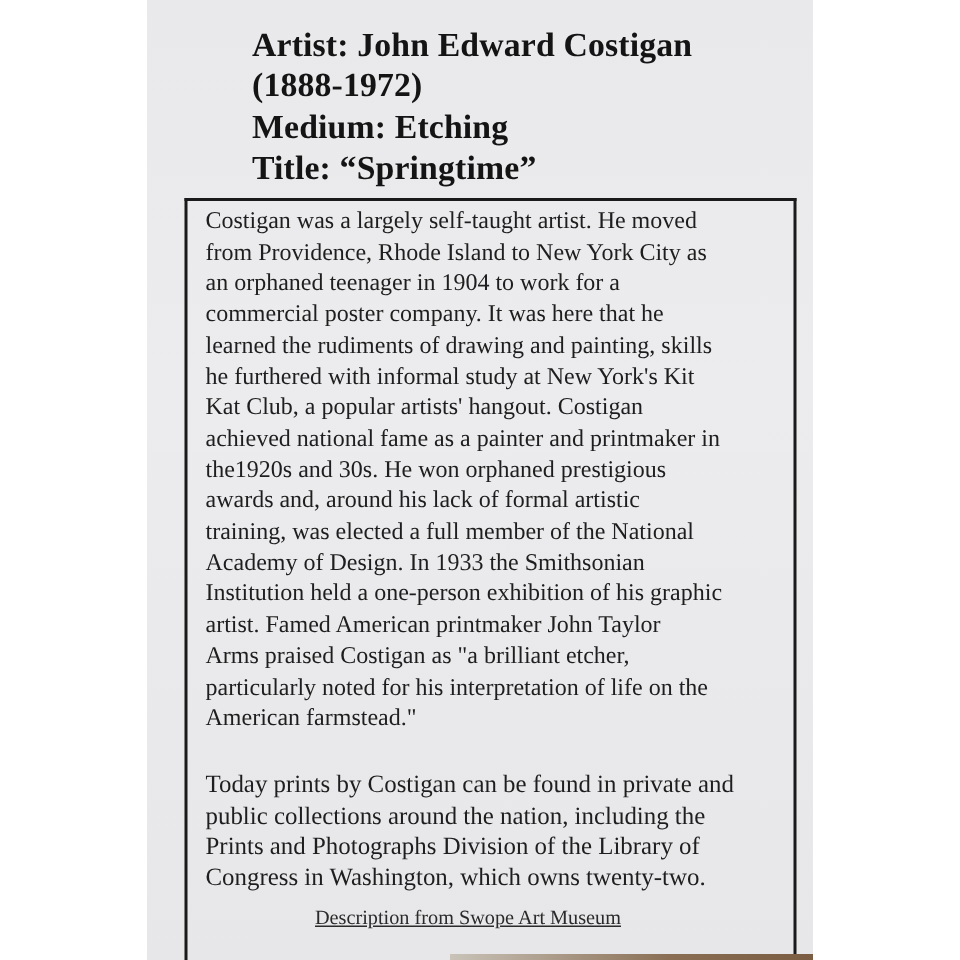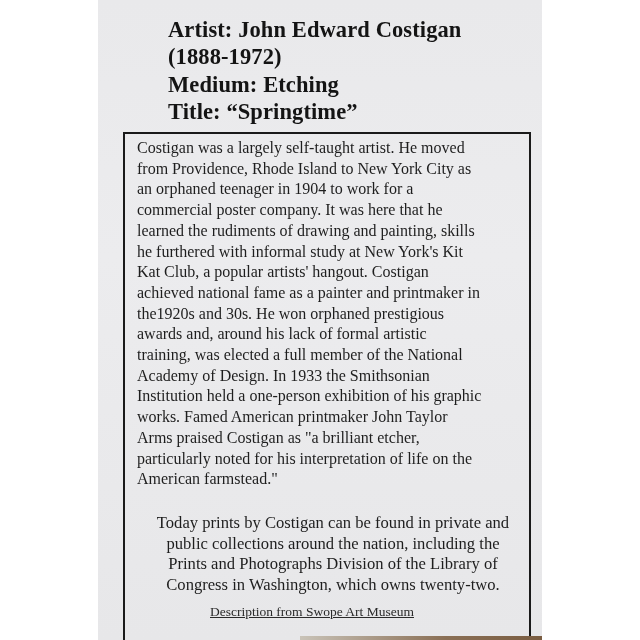--- a/index.html
+++ b/index.html
@@ -60,21 +60,20 @@
     .body-text .line { white-space: nowrap; }
     .para2 {
       position: absolute;
       left: 137px;
       top: 513px;
       width: 392px;
       font-family: "Liberation Serif", serif;
       font-size: 16.6px;
       line-height: 20.7px;
       color: #1e1e1e;
-      text-align: center;
     }
     .para2 .line { white-space: nowrap; }
     .credit {
       position: absolute;
       left: 210px;
       top: 604px;
       font-family: "Liberation Serif", serif;
       font-size: 13.5px;
       color: #2a2a2a;
       white-space: nowrap;
@@ -111,21 +110,21 @@
     <div class="line">commercial poster company. It was here that he</div>
     <div class="line">learned the rudiments of drawing and painting, skills</div>
     <div class="line">he furthered with informal study at New York's Kit</div>
     <div class="line">Kat Club, a popular artists' hangout. Costigan</div>
     <div class="line">achieved national fame as a painter and printmaker in</div>
     <div class="line">the1920s and 30s. He won orphaned prestigious</div>
     <div class="line">awards and, around his lack of formal artistic</div>
     <div class="line">training, was elected a full member of the National</div>
     <div class="line">Academy of Design. In 1933 the Smithsonian</div>
     <div class="line">Institution held a one-person exhibition of his graphic</div>
-    <div class="line">works. Famed American printmaker John Taylor</div>
+    <div class="line">artist. Famed American printmaker John Taylor</div>
     <div class="line">Arms praised Costigan as "a brilliant etcher,</div>
     <div class="line">particularly noted for his interpretation of life on the</div>
     <div class="line">American farmstead."</div>
   </div>
 
   <div class="para2">
     <div class="line">Today prints by Costigan can be found in private and</div>
     <div class="line">public collections around the nation, including the</div>
     <div class="line">Prints and Photographs Division of the Library of</div>
     <div class="line">Congress in Washington, which owns twenty-two.</div>

